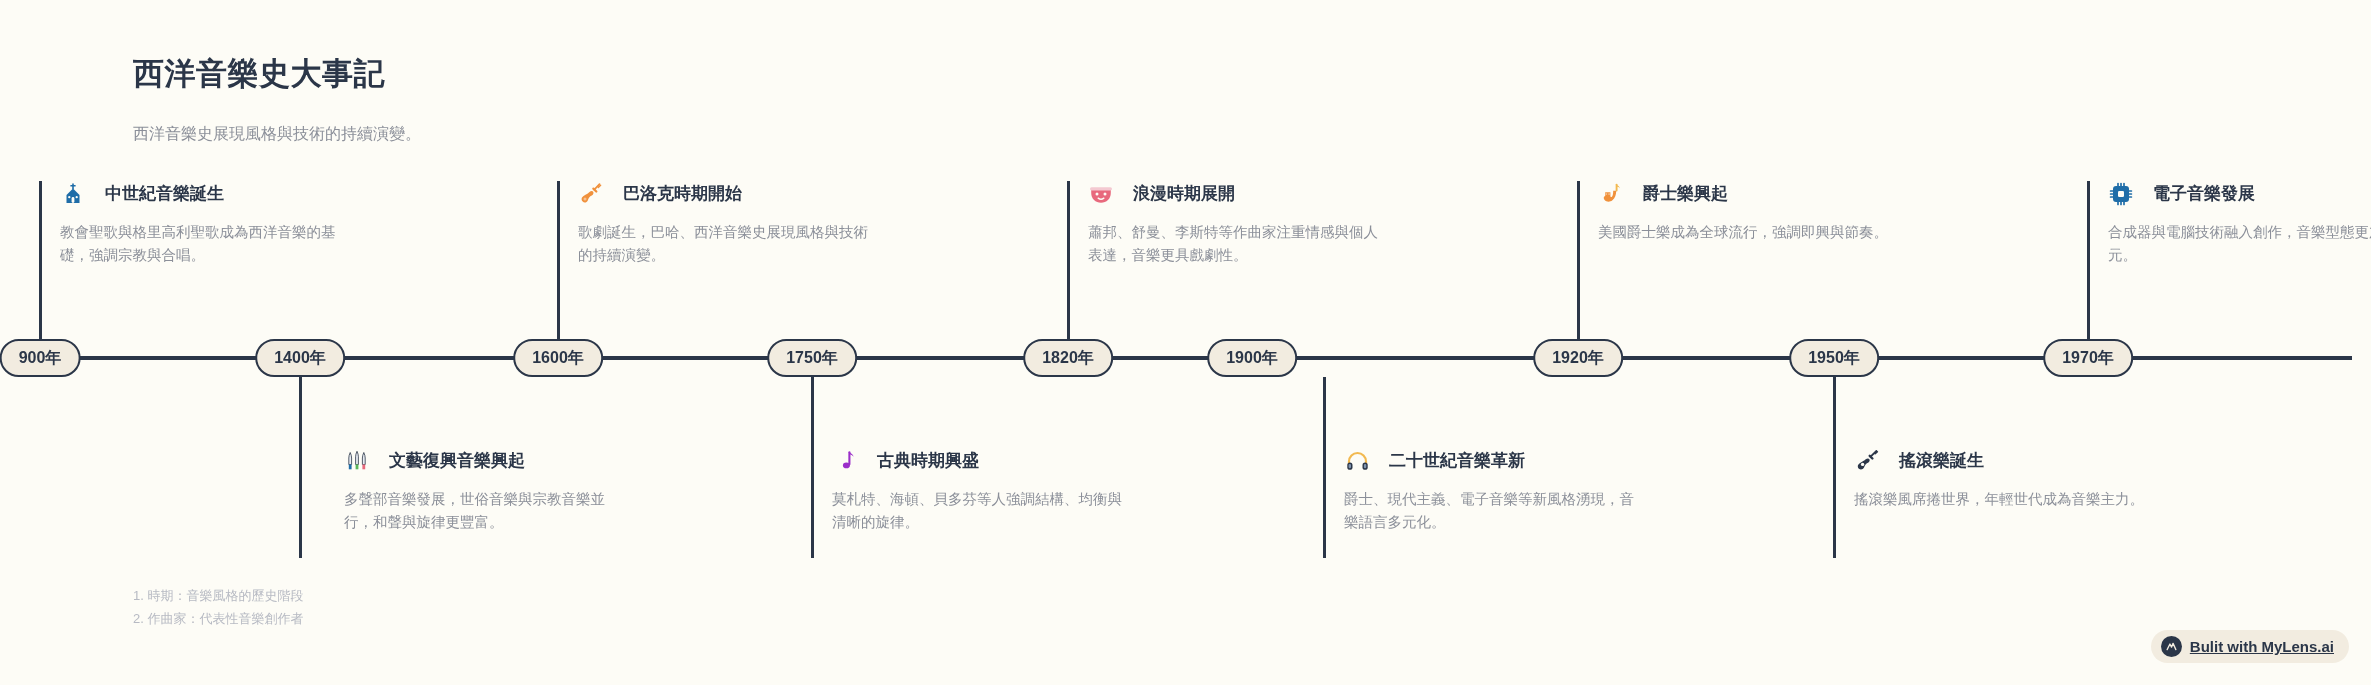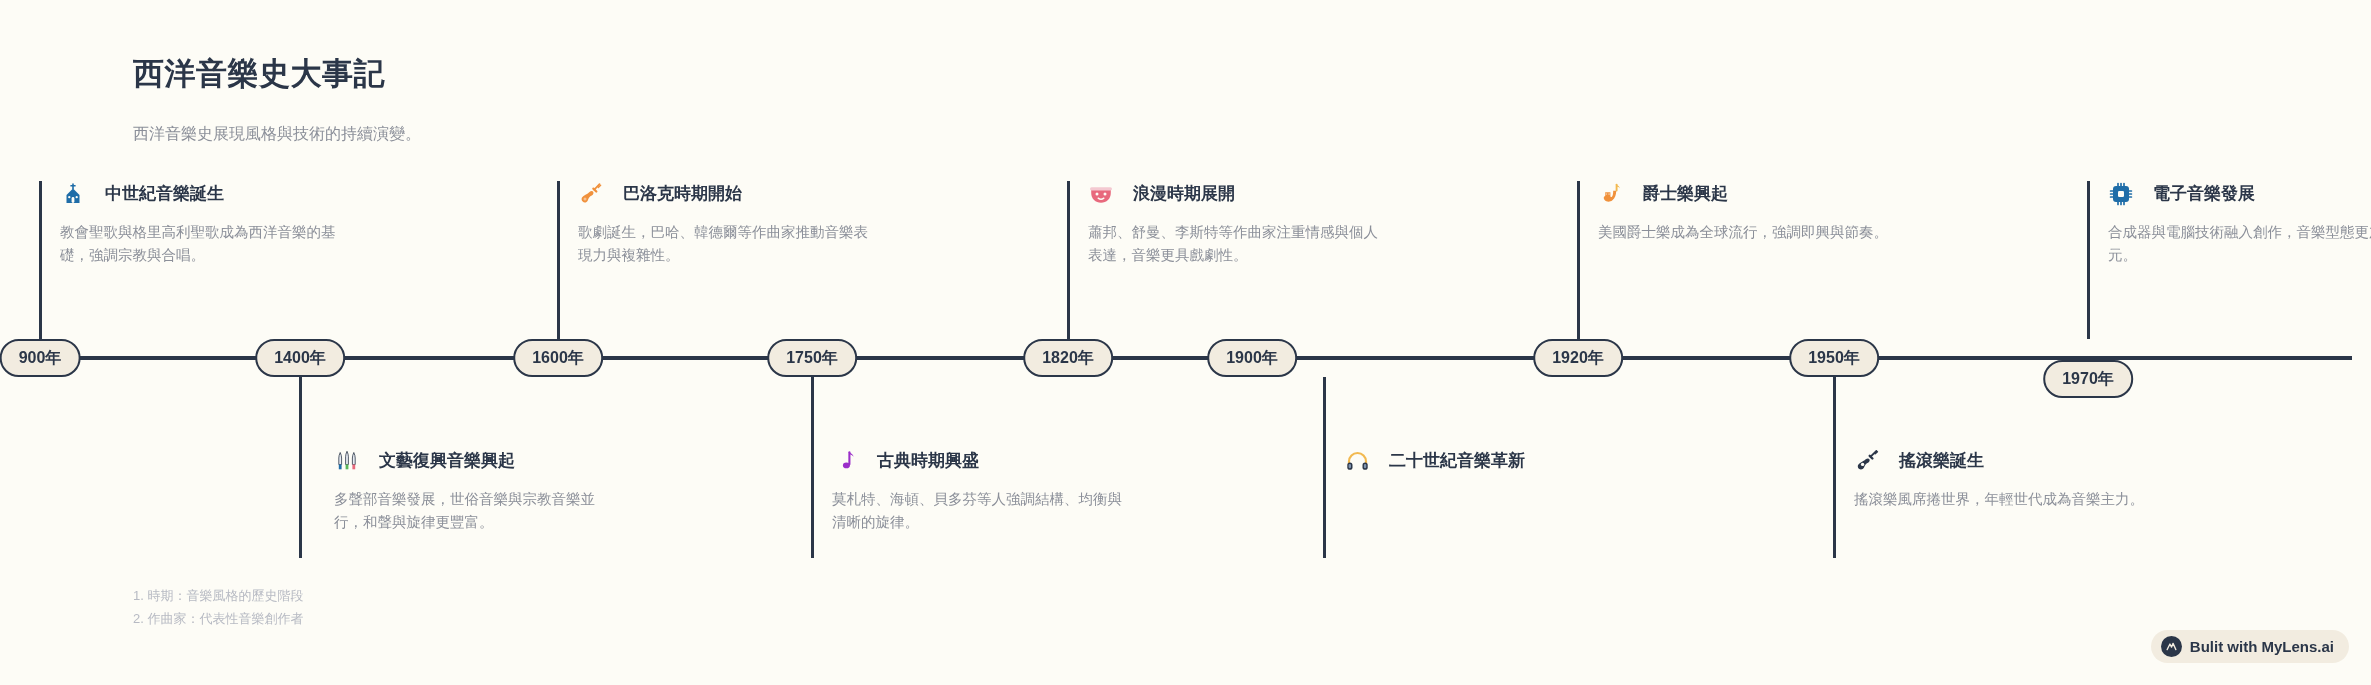--- a/index.html
+++ b/index.html
@@ -127,20 +127,21 @@
     padding: 0 15px 0 10px;
     border-radius: 17px;
     background: #f2ece0;
     display: flex;
     align-items: center;
     gap: 8px;
     font-size: 15px;
     font-weight: bold;
     color: #2b3648;
     white-space: nowrap;
+    text-decoration: underline;
   }
   .badge-logo {
     width: 21px; height: 21px; flex: 0 0 21px;
     border-radius: 50%;
     background: #2b3648;
     display: flex; align-items: center; justify-content: center;
   }
 </style>
 </head>
 <body>
@@ -166,21 +167,21 @@
       <rect x="10.6" y="15" width="2.8" height="6" rx="1.4" fill="#fdfcf6"></rect>
       <circle cx="8.3" cy="15.2" r="1.15" fill="#fdfcf6"></circle>
       <circle cx="15.7" cy="15.2" r="1.15" fill="#fdfcf6"></circle>
     </svg>
           </span>
           <span class="card-title">中世紀音樂誕生</span>
         </div>
         <div class="card-desc">教會聖歌與格里高利聖歌成為西洋音樂的基礎，強調宗教與合唱。</div>
       </div>
       <div class="connector" style="left: 298.5px; top: 377px; height: 181px;"></div>
-      <div class="card" style="left: 286px; top: 448px; padding-left: 48px;">
+      <div class="card" style="left: 296px; top: 448px; padding-left: 48px;">
         <div class="card-head">
           <span class="card-icon">
             <svg width="24" height="24" viewBox="0 0 24 24">
       <g>
         <path d="M5.2 3.5 Q6.6 6.5 6.6 9 L6.6 15.5 L3.8 15.5 L3.8 9 Q3.8 6.5 5.2 3.5 Z" fill="#e8ecf2" stroke="#2b3648" stroke-width="0.8"></path>
         <rect x="3.8" y="15.5" width="2.8" height="4.8" fill="#1f6da8"></rect>
       </g>
       <g>
         <path d="M12 2.3 Q13.4 5.3 13.4 7.8 L13.4 15.5 L10.6 15.5 L10.6 7.8 Q10.6 5.3 12 2.3 Z" fill="#e8ecf2" stroke="#2b3648" stroke-width="0.8"></path>
         <rect x="10.6" y="15.5" width="2.8" height="4.8" fill="#5bb75b"></rect>
@@ -204,21 +205,21 @@
       <path d="M19.3 5.4 L21.6 3.2" stroke="#f0913c" stroke-width="1.5" stroke-linecap="round"></path>
       <path d="M14.4 6.6 L17.3 9.5" stroke="#f0913c" stroke-width="2.3" stroke-linecap="round"></path>
       <path d="M10.2 10.3 C12.6 8 15 9.2 14.4 11.5 C13.9 13.4 12 13.6 10.6 14.9
                C9 16.4 9.4 18.6 7.5 19.9 C5.6 21.2 2.9 20 2.6 17.6
                C2.3 15.3 4.2 14.3 5.7 13.3 C7.4 12.2 8.6 11.8 10.2 10.3 Z" fill="#f0913c"></path>
       <circle cx="6" cy="17.1" r="1.5" fill="#fdfcf6" opacity="0.45"></circle>
     </svg>
           </span>
           <span class="card-title">巴洛克時期開始</span>
         </div>
-        <div class="card-desc">歌劇誕生，巴哈、韓德爾等作曲家推動音樂表現力與複雜性。</div>
+        <div class="card-desc">歌劇誕生，巴哈、西洋音樂史展現風格與技術的持續演變。</div>
       </div>
       <div class="connector" style="left: 810.5px; top: 377px; height: 181px;"></div>
       <div class="card" style="left: 812px; top: 448px;">
         <div class="card-head">
           <span class="card-icon">
             <svg width="24" height="24" viewBox="0 0 24 24">
       <path d="M16.4 3.2 L16.4 15.3" stroke="#9b2fc9" stroke-width="2.1" stroke-linecap="round"></path>
       <path d="M16.4 3.4 C18.6 4.3 20.3 5.6 20.6 7.8 C19.4 6.2 17.9 5.6 16.4 5.3 Z" fill="#9b2fc9"></path>
       <ellipse cx="13.4" cy="16.4" rx="3.5" ry="2.8" fill="#9b2fc9"></ellipse>
     </svg>
@@ -250,20 +251,21 @@
             <svg width="25" height="24" viewBox="0 0 25 24">
       <path d="M4 16 L4 12.4 C4 7.7 7.8 4 12.5 4 C17.2 4 21 7.7 21 12.4 L21 16" fill="none" stroke="#f2b950" stroke-width="2.2" stroke-linecap="round"></path>
       <rect x="2.3" y="13.4" width="5.2" height="7.4" rx="2.6" fill="#2b3648"></rect>
       <rect x="17.5" y="13.4" width="5.2" height="7.4" rx="2.6" fill="#2b3648"></rect>
       <rect x="3.6" y="14.9" width="2.4" height="4.4" rx="1.2" fill="#7f93ad"></rect>
       <rect x="18.9" y="14.9" width="2.4" height="4.4" rx="1.2" fill="#7f93ad"></rect>
     </svg>
           </span>
           <span class="card-title">二十世紀音樂革新</span>
         </div>
+        <div class="card-desc">爵士、現代主義、電子音樂等新風格湧現，音樂語言多元化。</div>
       </div>
       <div class="connector" style="left: 1576.5px; top: 181px; height: 158px;"></div>
       <div class="card" style="left: 1578px; top: 181px;">
         <div class="card-head">
           <span class="card-icon">
             <svg width="24" height="24" viewBox="0 0 24 24">
       <path d="M17.6 2.6 L17.6 8.6" stroke="#f2b950" stroke-width="1.9" stroke-linecap="round"></path>
       <path d="M17.6 2.8 C19.4 3.6 20.6 4.7 20.9 6.4 C19.9 5.2 18.8 4.8 17.6 4.6 Z" fill="#f2b950"></path>
       <path d="M17.2 8.8 C17.2 13 16 16.2 13.4 18.3 C10.8 20.4 7.4 20.1 5.6 18
                C4.2 16.4 4.6 14.4 6.2 14 L6.2 10.2 L11.4 10.2 L11.4 14
@@ -322,21 +324,21 @@
         <div class="card-desc">合成器與電腦技術融入創作，音樂型態更加多元。</div>
       </div>
       <div class="node" style="left: 40px;">900年</div>
       <div class="node" style="left: 300px;">1400年</div>
       <div class="node" style="left: 558px;">1600年</div>
       <div class="node" style="left: 812px;">1750年</div>
       <div class="node" style="left: 1068px;">1820年</div>
       <div class="node" style="left: 1252px;">1900年</div>
       <div class="node" style="left: 1578px;">1920年</div>
       <div class="node" style="left: 1834px;">1950年</div>
-      <div class="node" style="left: 2088px; margin-top: 21px;">1970年</div>
+      <div class="node" style="left: 2088px;">1970年</div>
     </div>
 
   <div class="footnotes">
     <div>1. 時期：音樂風格的歷史階段</div>
     <div>2. 作曲家：代表性音樂創作者</div>
   </div>
 
   <div class="badge">
     <span class="badge-logo">
       <svg width="15" height="15" viewBox="0 0 24 24">

